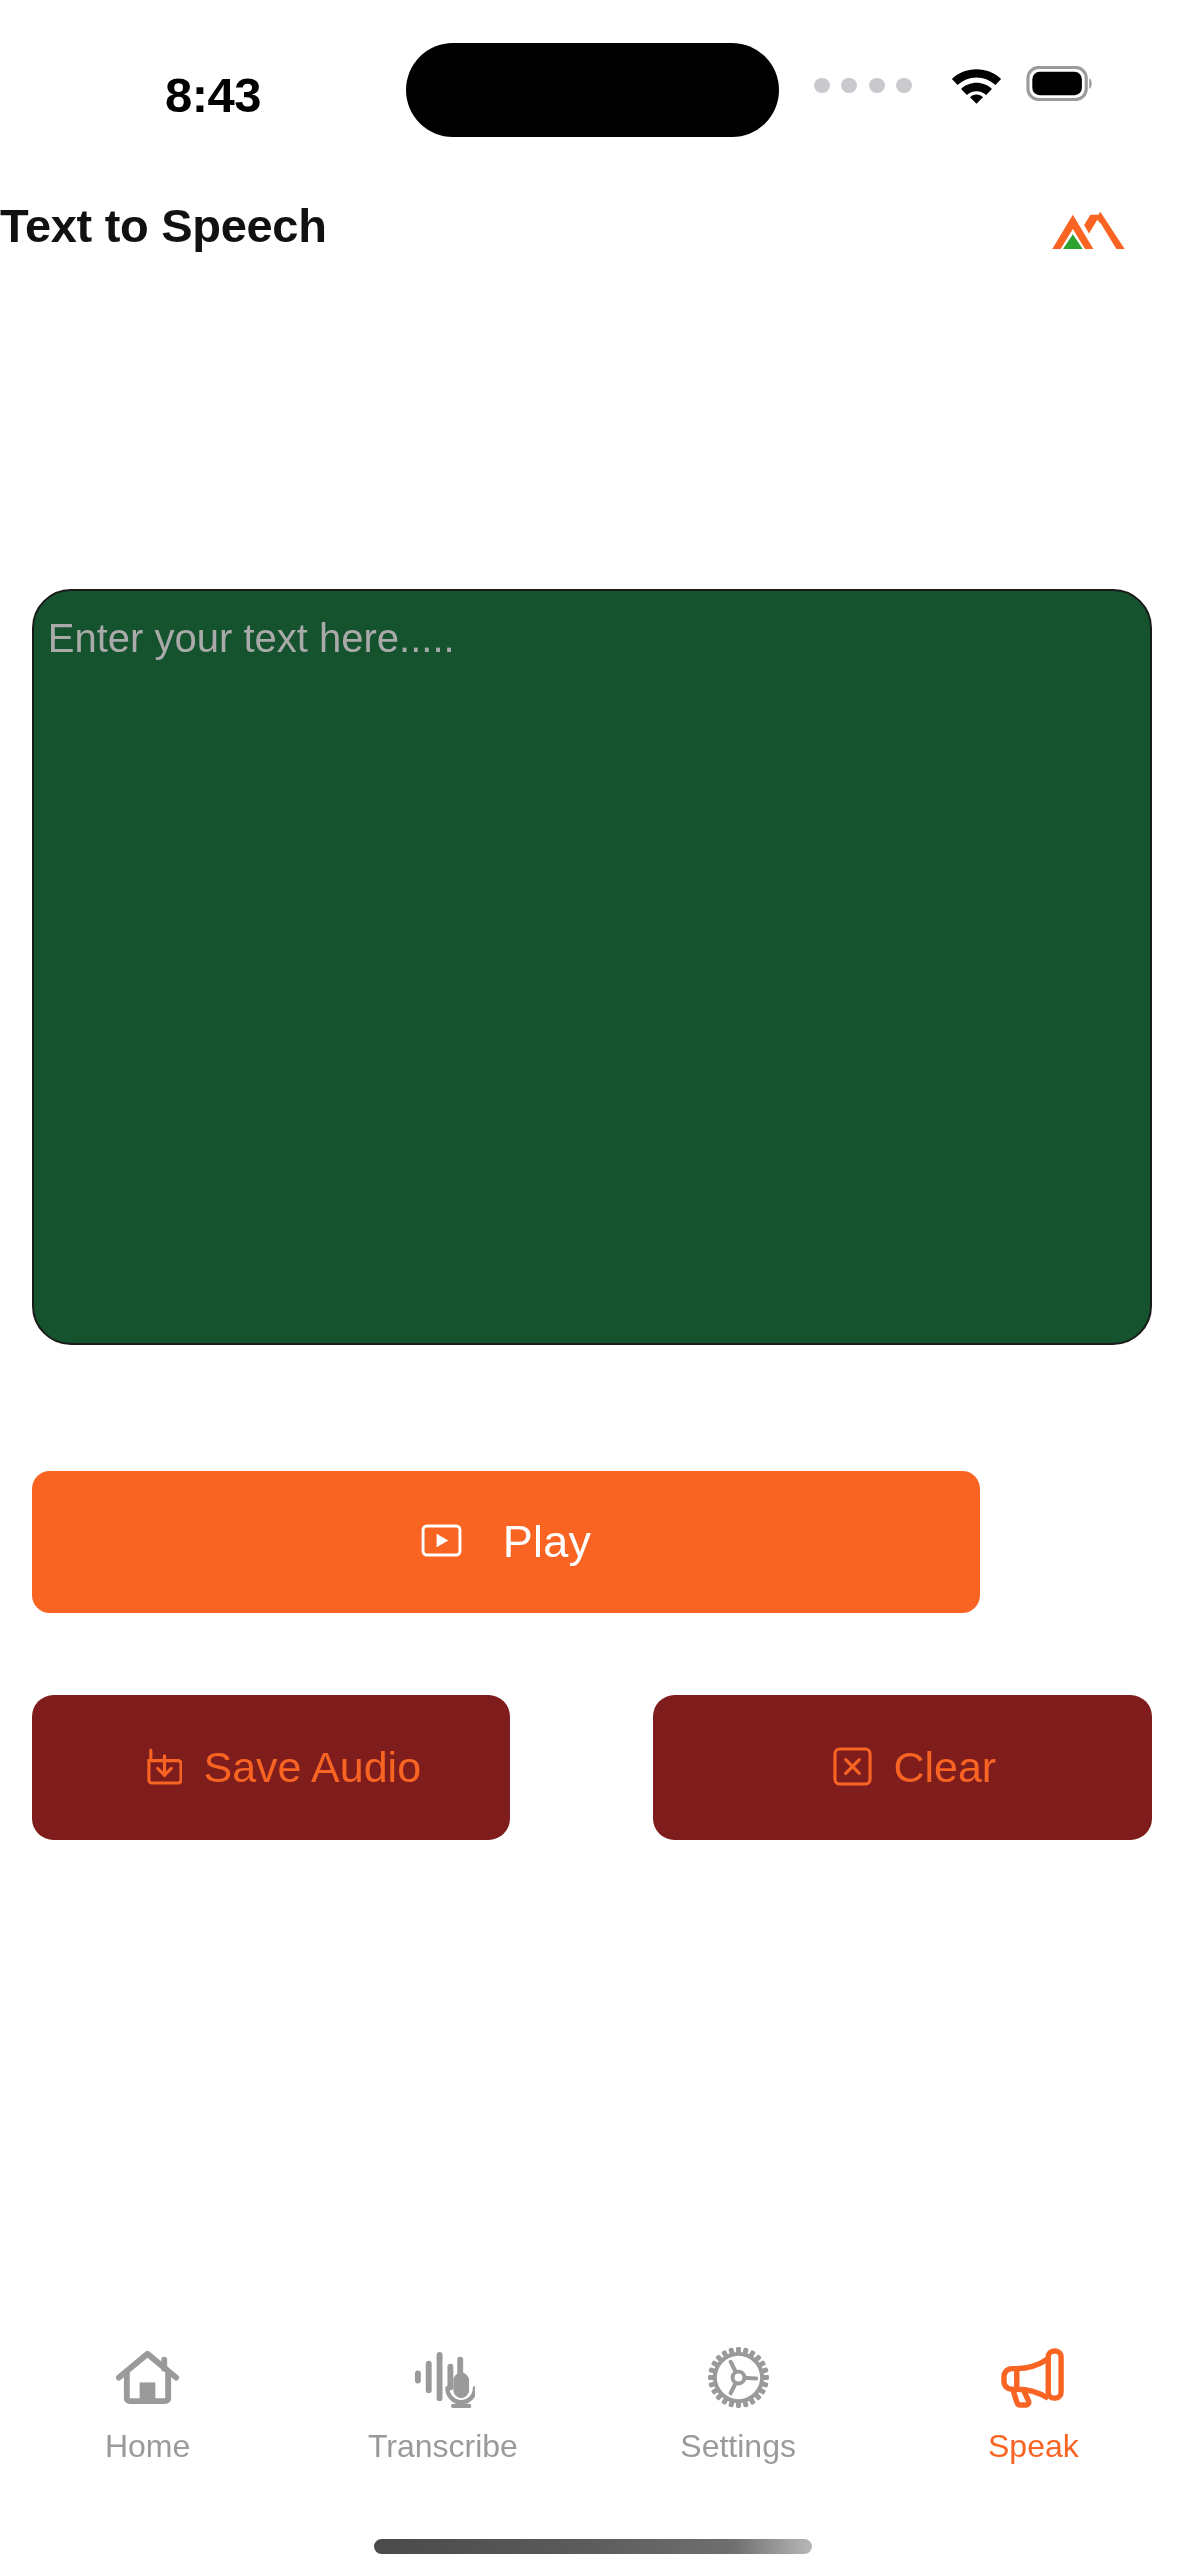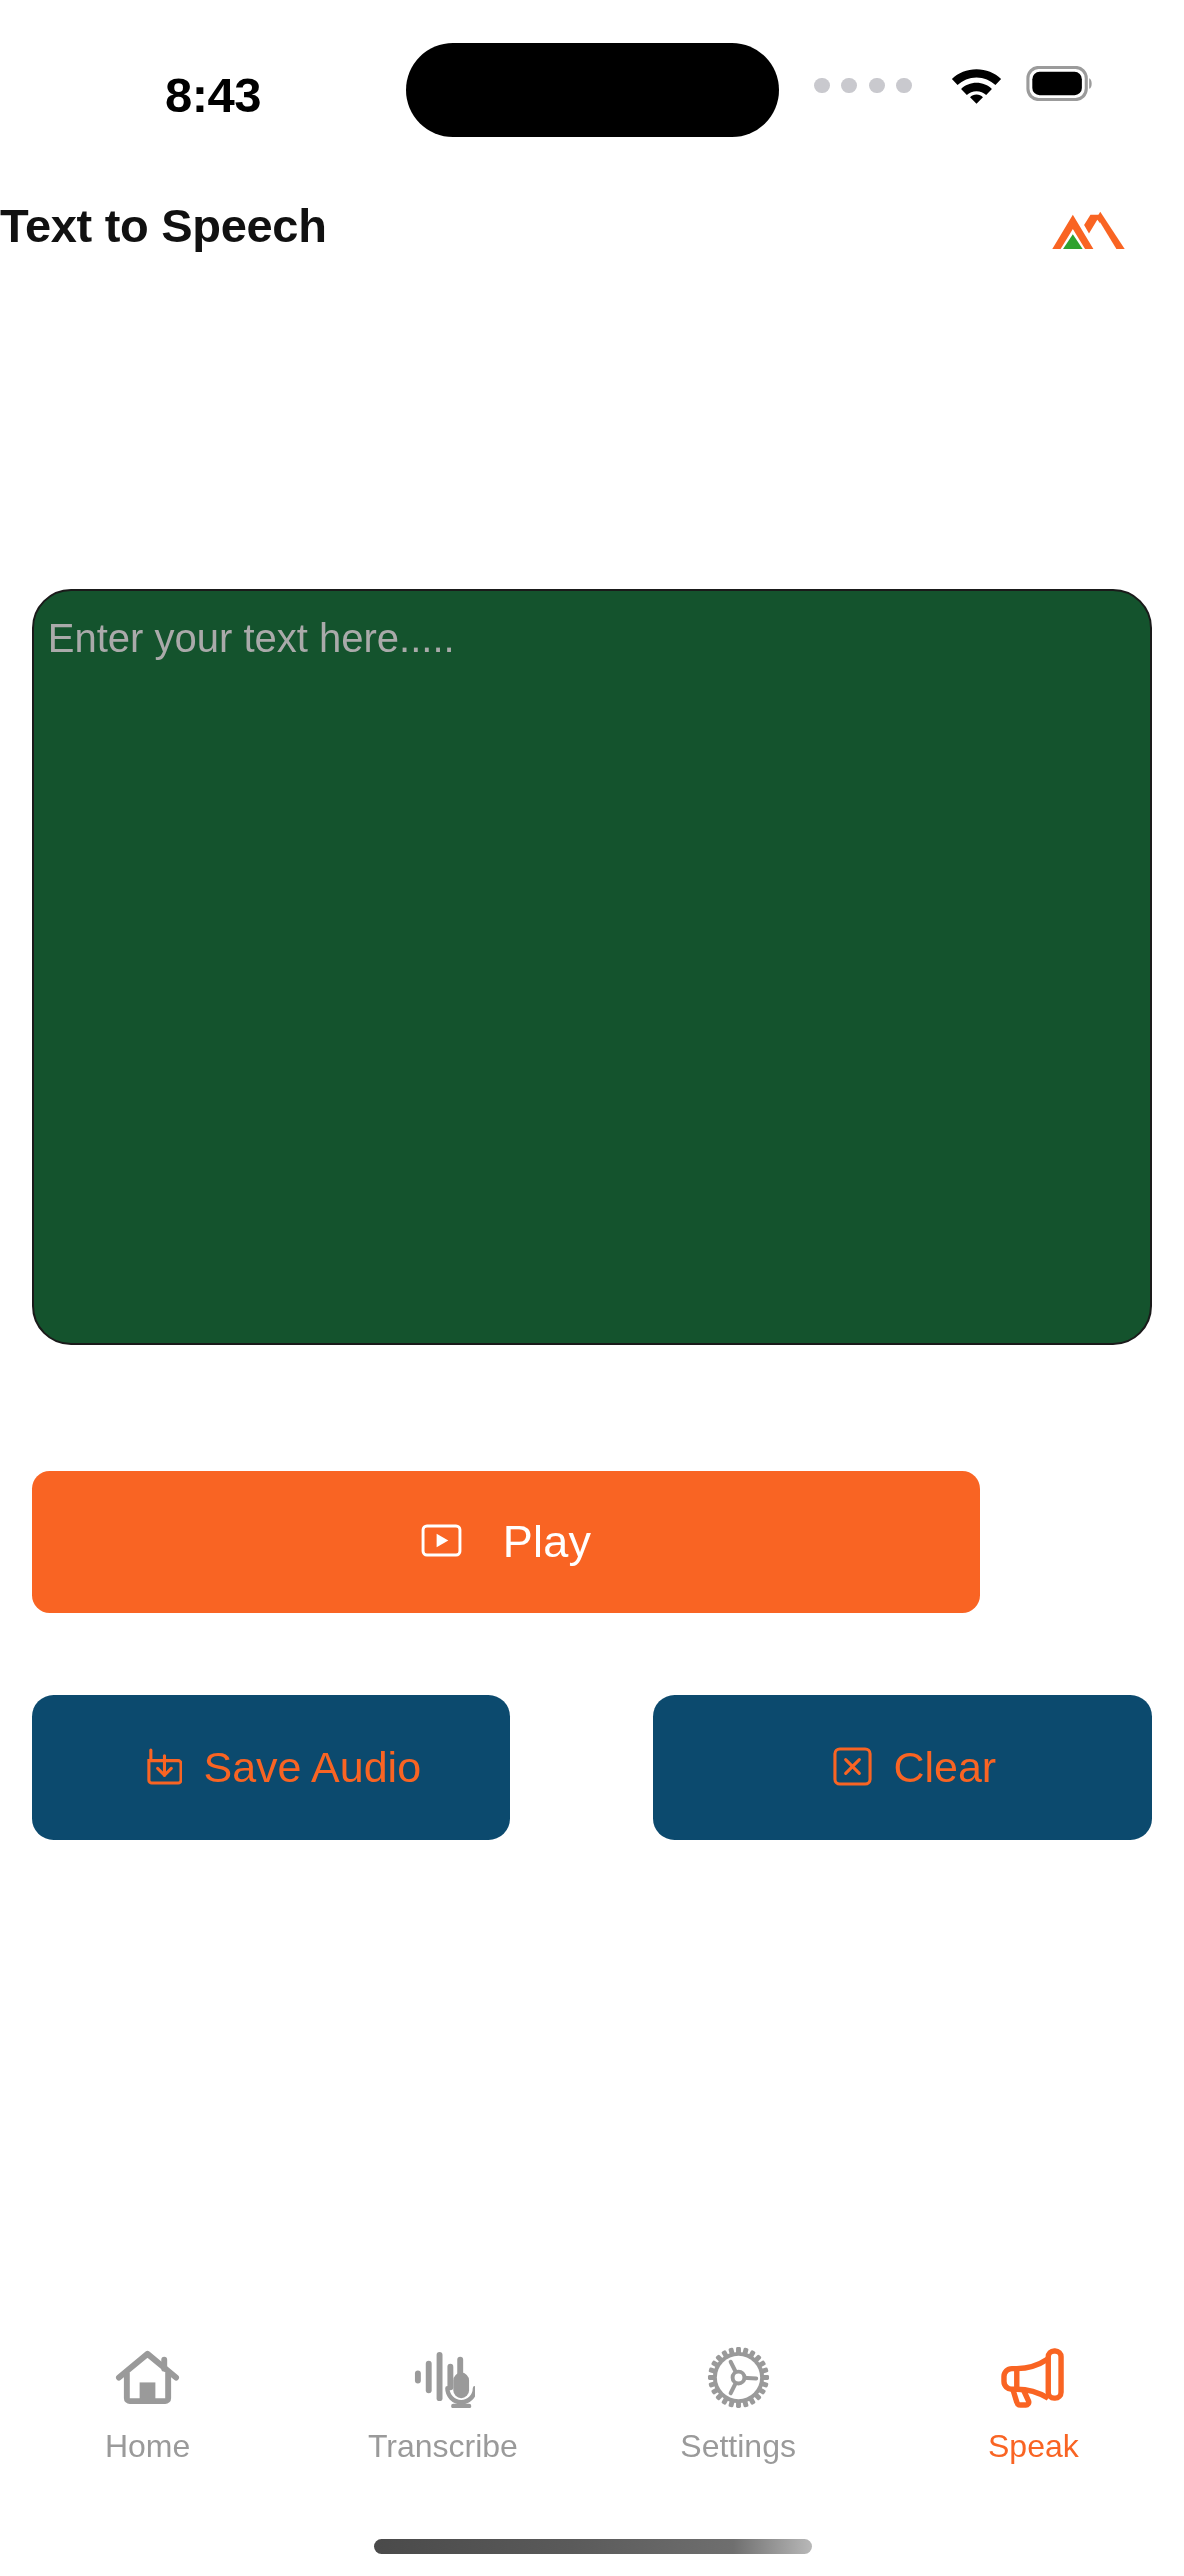--- a/index.html
+++ b/index.html
@@ -143,21 +143,21 @@
     position: absolute;
     top: 1695px;
     left: 0;
     width: 1185px;
     height: 157px;
   }
   .secondary-button {
     position: absolute;
     top: 0;
     height: 145px;
-    background: #0c4a6e;
+    background: #7f1d1d;
     border-radius: 21.6px;
     display: flex;
     align-items: center;
     justify-content: center;
     gap: 21.6px;
     border: none;
     cursor: pointer;
     box-sizing: border-box;
     padding-left: 30px;
   }

